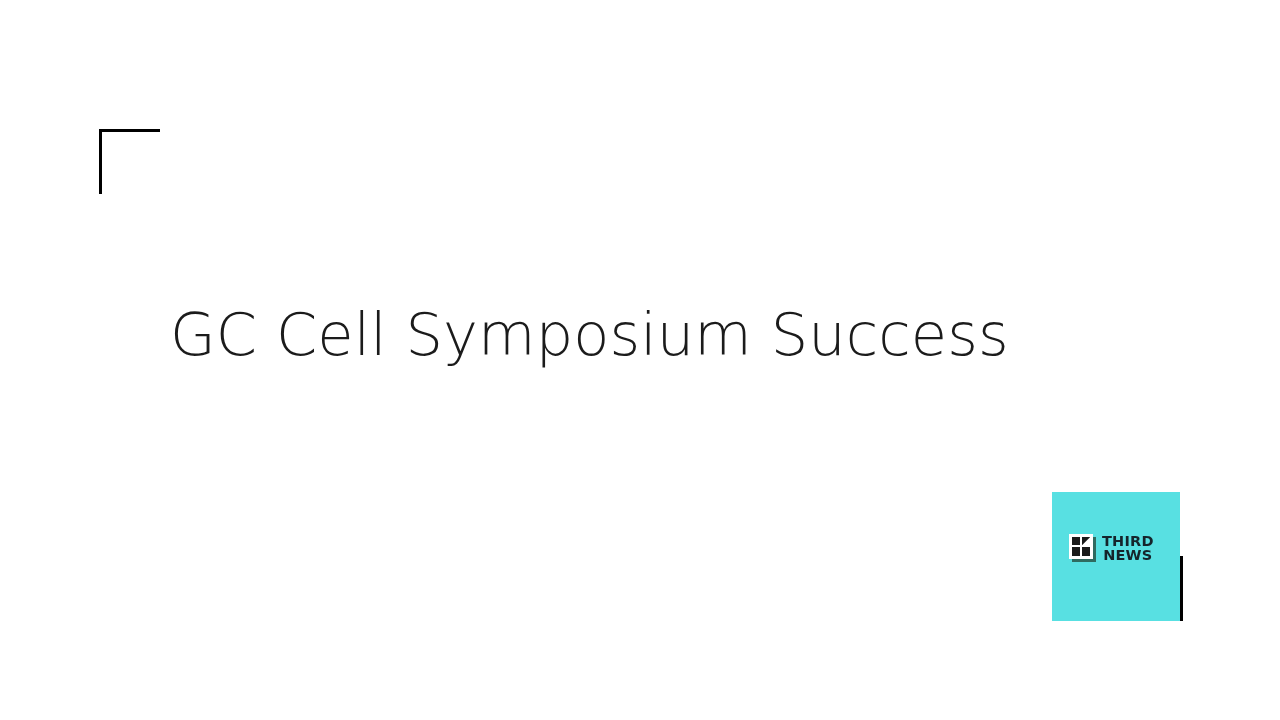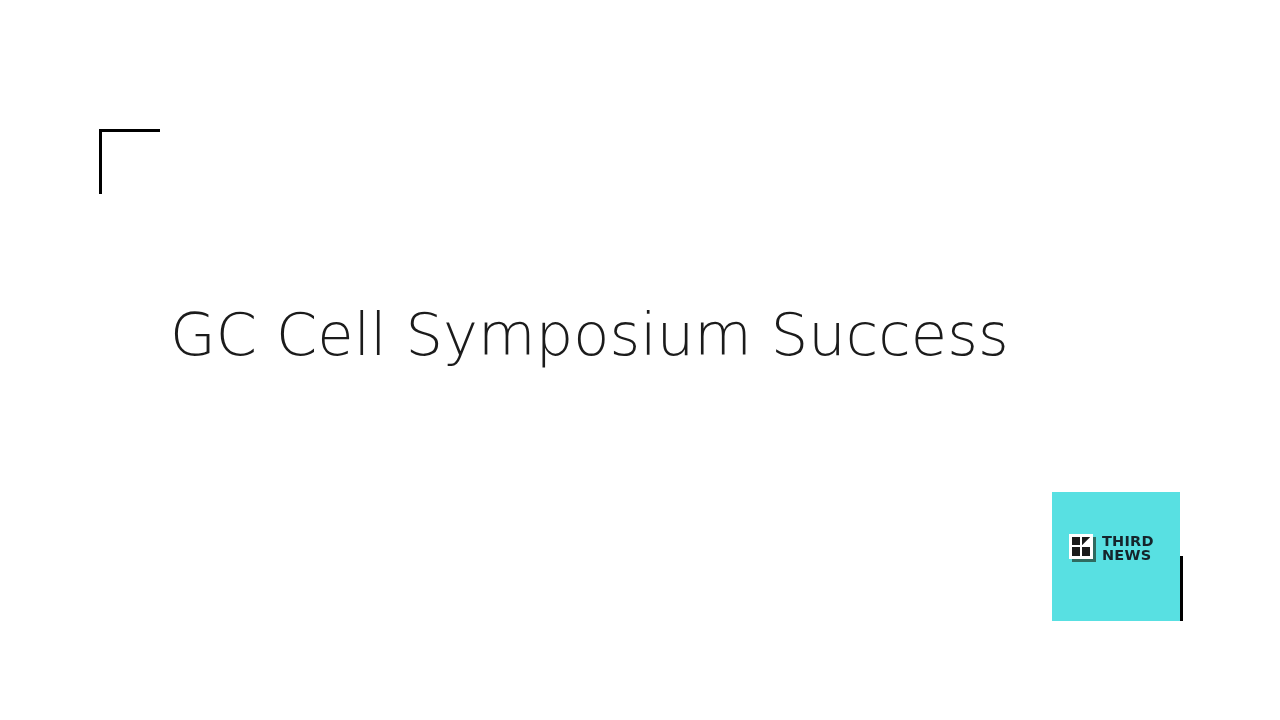--- a/index.html
+++ b/index.html
@@ -141,20 +141,21 @@
 
   .logo-words {
     display: flex;
     flex-direction: column;
     line-height: 0.98;
     font-family: "DejaVu Sans", "Liberation Sans", sans-serif;
     font-weight: bold;
     font-size: 14.5px;
     letter-spacing: 0.2px;
     color: #15242b;
+    align-items: center;
   }
 </style>
 </head>
 <body>
 
 <div class="slide">
 
   <div class="corner-bracket-tl"></div>
 
   <h1 class="title">GC Cell Symposium Success</h1>

